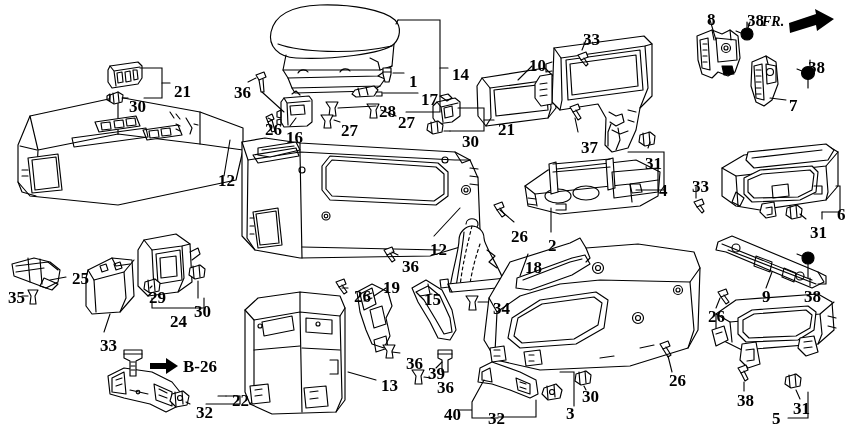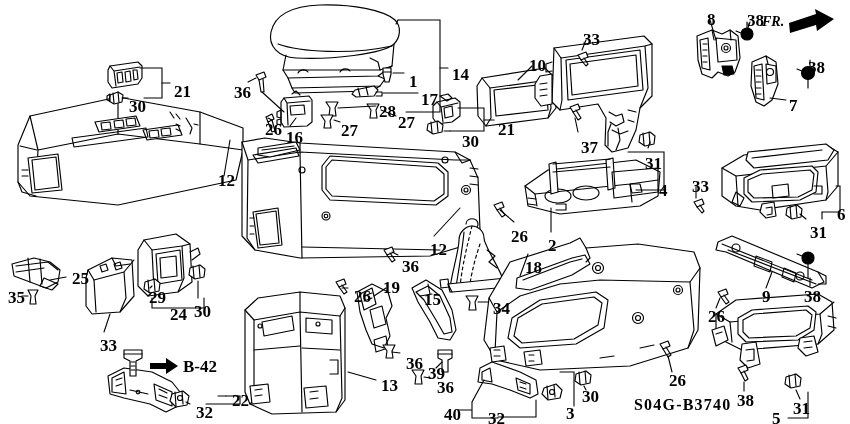--- a/index.html
+++ b/index.html
@@ -672,36 +672,35 @@
   <div class="lbl n" style="left:424px;top:291px">15</div>
   <div class="lbl n" style="left:383px;top:279px">19</div>
   <div class="lbl n" style="left:354px;top:288px">26</div>
   <div class="lbl n" style="left:402px;top:258px">36</div>
   <div class="lbl n" style="left:406px;top:355px">36</div>
   <div class="lbl n" style="left:437px;top:379px">36</div>
   <div class="lbl n" style="left:428px;top:365px">39</div>
   <div class="lbl n" style="left:381px;top:377px">13</div>
   <div class="lbl n" style="left:232px;top:392px">22</div>
   <div class="lbl n" style="left:196px;top:404px">32</div>
-  <div class="lbl n" style="left:183px;top:358px">B-42</div>
+  <div class="lbl n" style="left:183px;top:358px">B-26</div>
   <div class="lbl n" style="left:100px;top:337px">33</div>
-  <div class="lbl n" style="left:170px;top:306px">24</div>
+  <div class="lbl n" style="left:170px;top:313px">24</div>
   <div class="lbl n" style="left:149px;top:289px">29</div>
   <div class="lbl n" style="left:194px;top:303px">30</div>
   <div class="lbl n" style="left:72px;top:270px">25</div>
   <div class="lbl n" style="left:8px;top:289px">35</div>
   <div class="lbl n" style="left:444px;top:406px">40</div>
   <div class="lbl n" style="left:488px;top:410px">32</div>
   <div class="lbl n" style="left:582px;top:388px">30</div>
   <div class="lbl n" style="left:566px;top:405px">3</div>
   <div class="lbl n" style="left:669px;top:372px">26</div>
   <div class="lbl n" style="left:762px;top:288px">9</div>
   <div class="lbl n" style="left:804px;top:288px">38</div>
   <div class="lbl n" style="left:708px;top:308px">26</div>
   <div class="lbl n" style="left:737px;top:392px">38</div>
   <div class="lbl n" style="left:793px;top:400px">31</div>
   <div class="lbl n" style="left:772px;top:410px">5</div>
 
   <div class="lbl fr" style="left:762px;top:15px">FR.</div>
 
-  <div class="lbl code" style="left:634px;top:397px">S04G-B3740</div>
 
 </div>
 
 </body></html>

